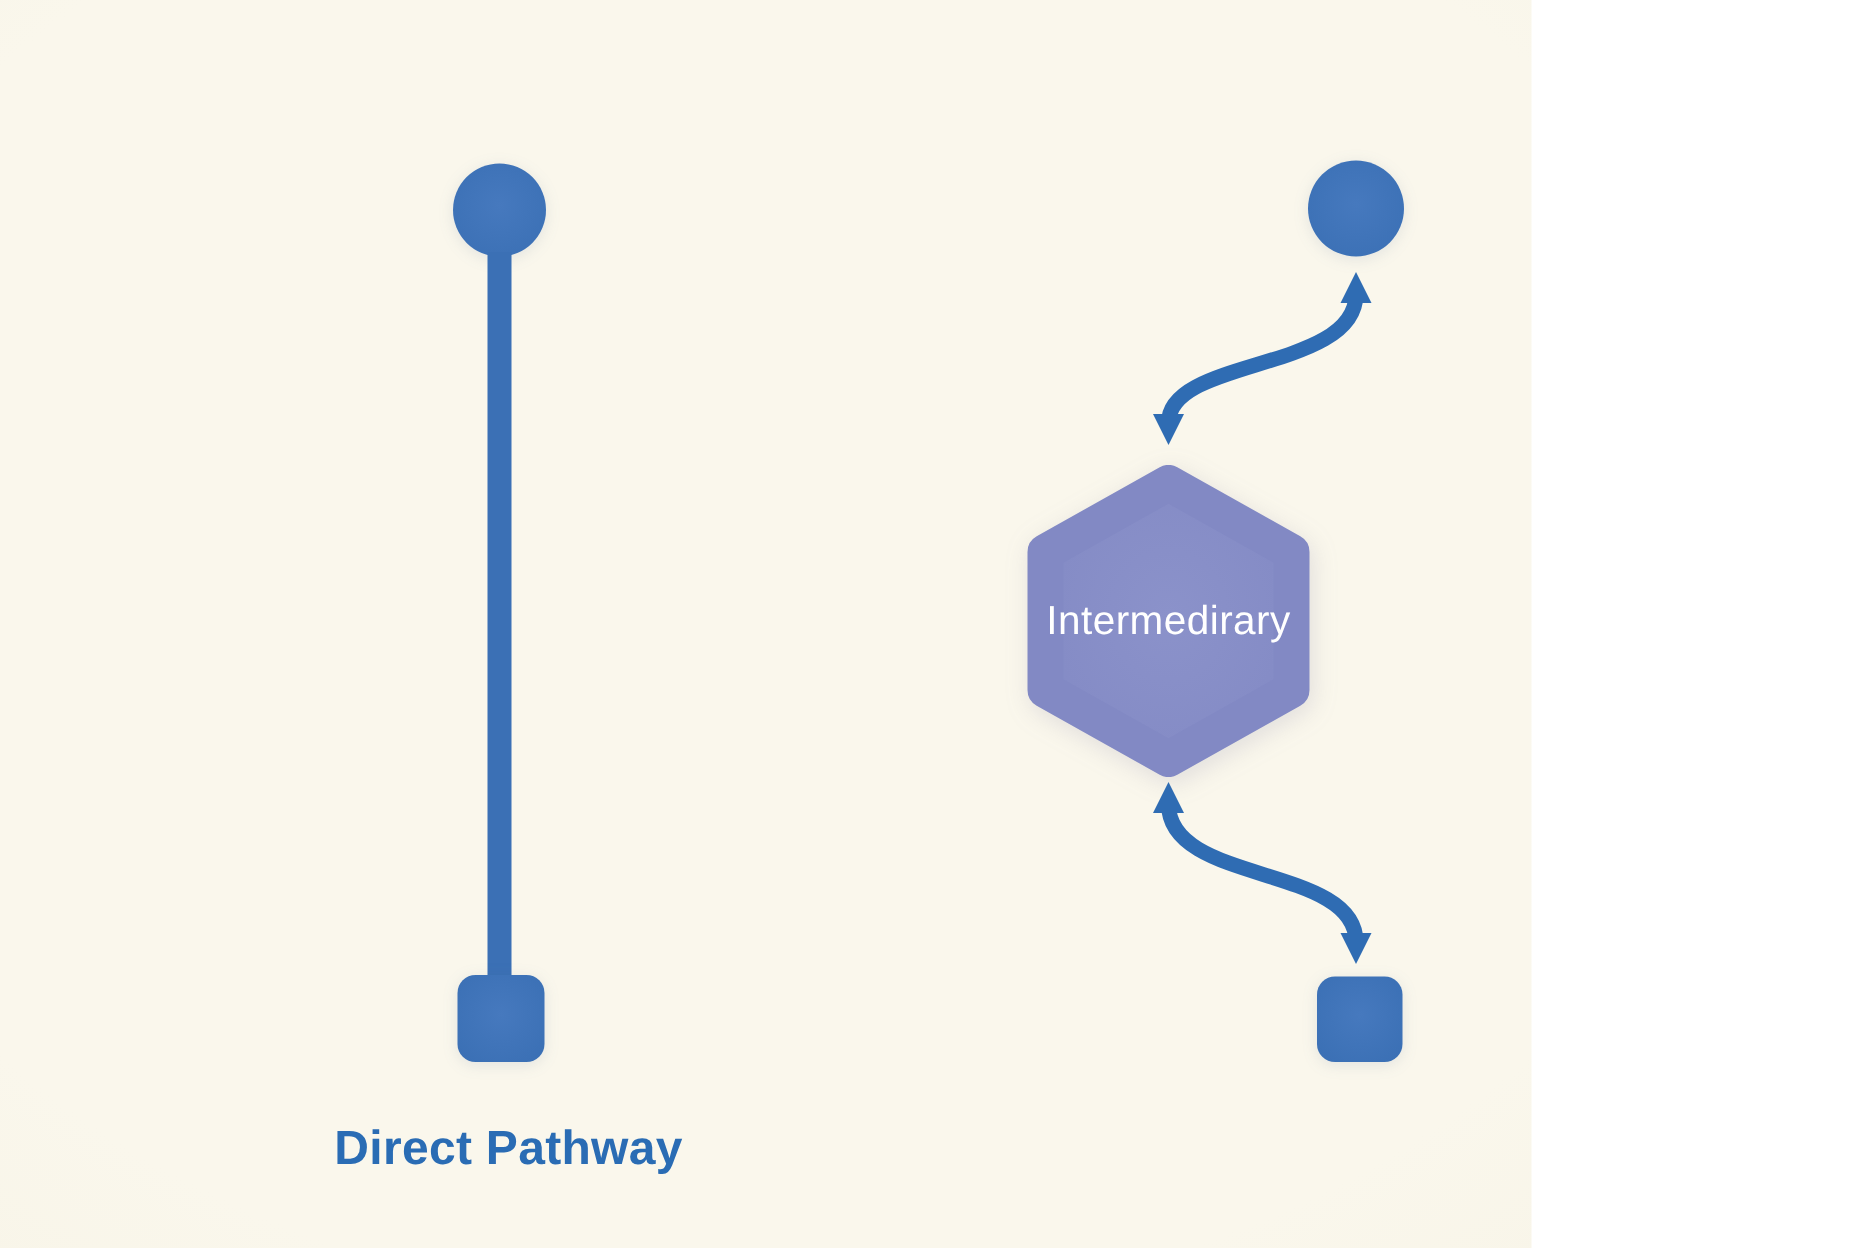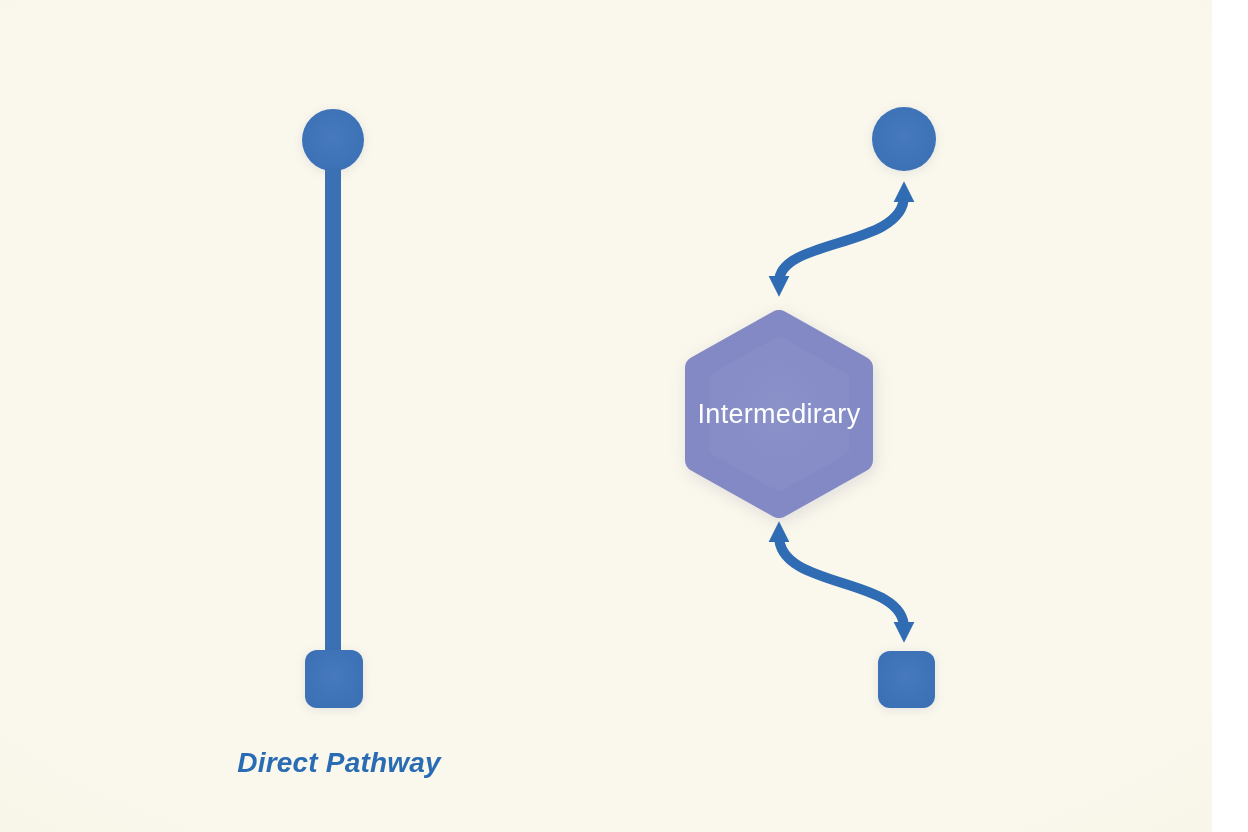--- a/index.html
+++ b/index.html
@@ -14,21 +14,21 @@
     --hexagon-text: #ffffff;
   }
   * { margin: 0; padding: 0; box-sizing: border-box; }
   html, body {
     width: 1248px; height: 832px;
     font-family: "Liberation Sans", "DejaVu Sans", sans-serif;
     overflow: hidden;
   }
   .stage {
     position: relative;
-    width: 1212px; height: 832px;
+    width: 1021px; height: 832px;
     background:
       radial-gradient(ellipse 120% 110% at 50% 45%,
         var(--background) 55%, var(--background-edge) 100%);
   }
   .diagram-canvas {
     position: absolute;
     left: 0; top: 0;
     width: 1248px; height: 832px;
     display: block;
   }
@@ -65,25 +65,24 @@
     line-height: 1.12;
     letter-spacing: 0.3px;
     user-select: none;
   }
   .pathway-label {
     position: absolute;
     left: 339px; top: 747px;
     transform: translateX(-50%);
     white-space: nowrap;
     color: var(--label-text);
-    font-size: 28px;
+    font-size: 32px;
     font-weight: 600;
     letter-spacing: 0.2px;
     user-select: none;
-    font-style: italic;
   }
 </style>
 </head>
 <body>
 
 <div class="stage">
 
   <svg class="diagram-canvas" viewBox="0 0 1248 832">
     <defs>
       <radialGradient id="grad-blue" cx="50%" cy="45%" r="65%">

